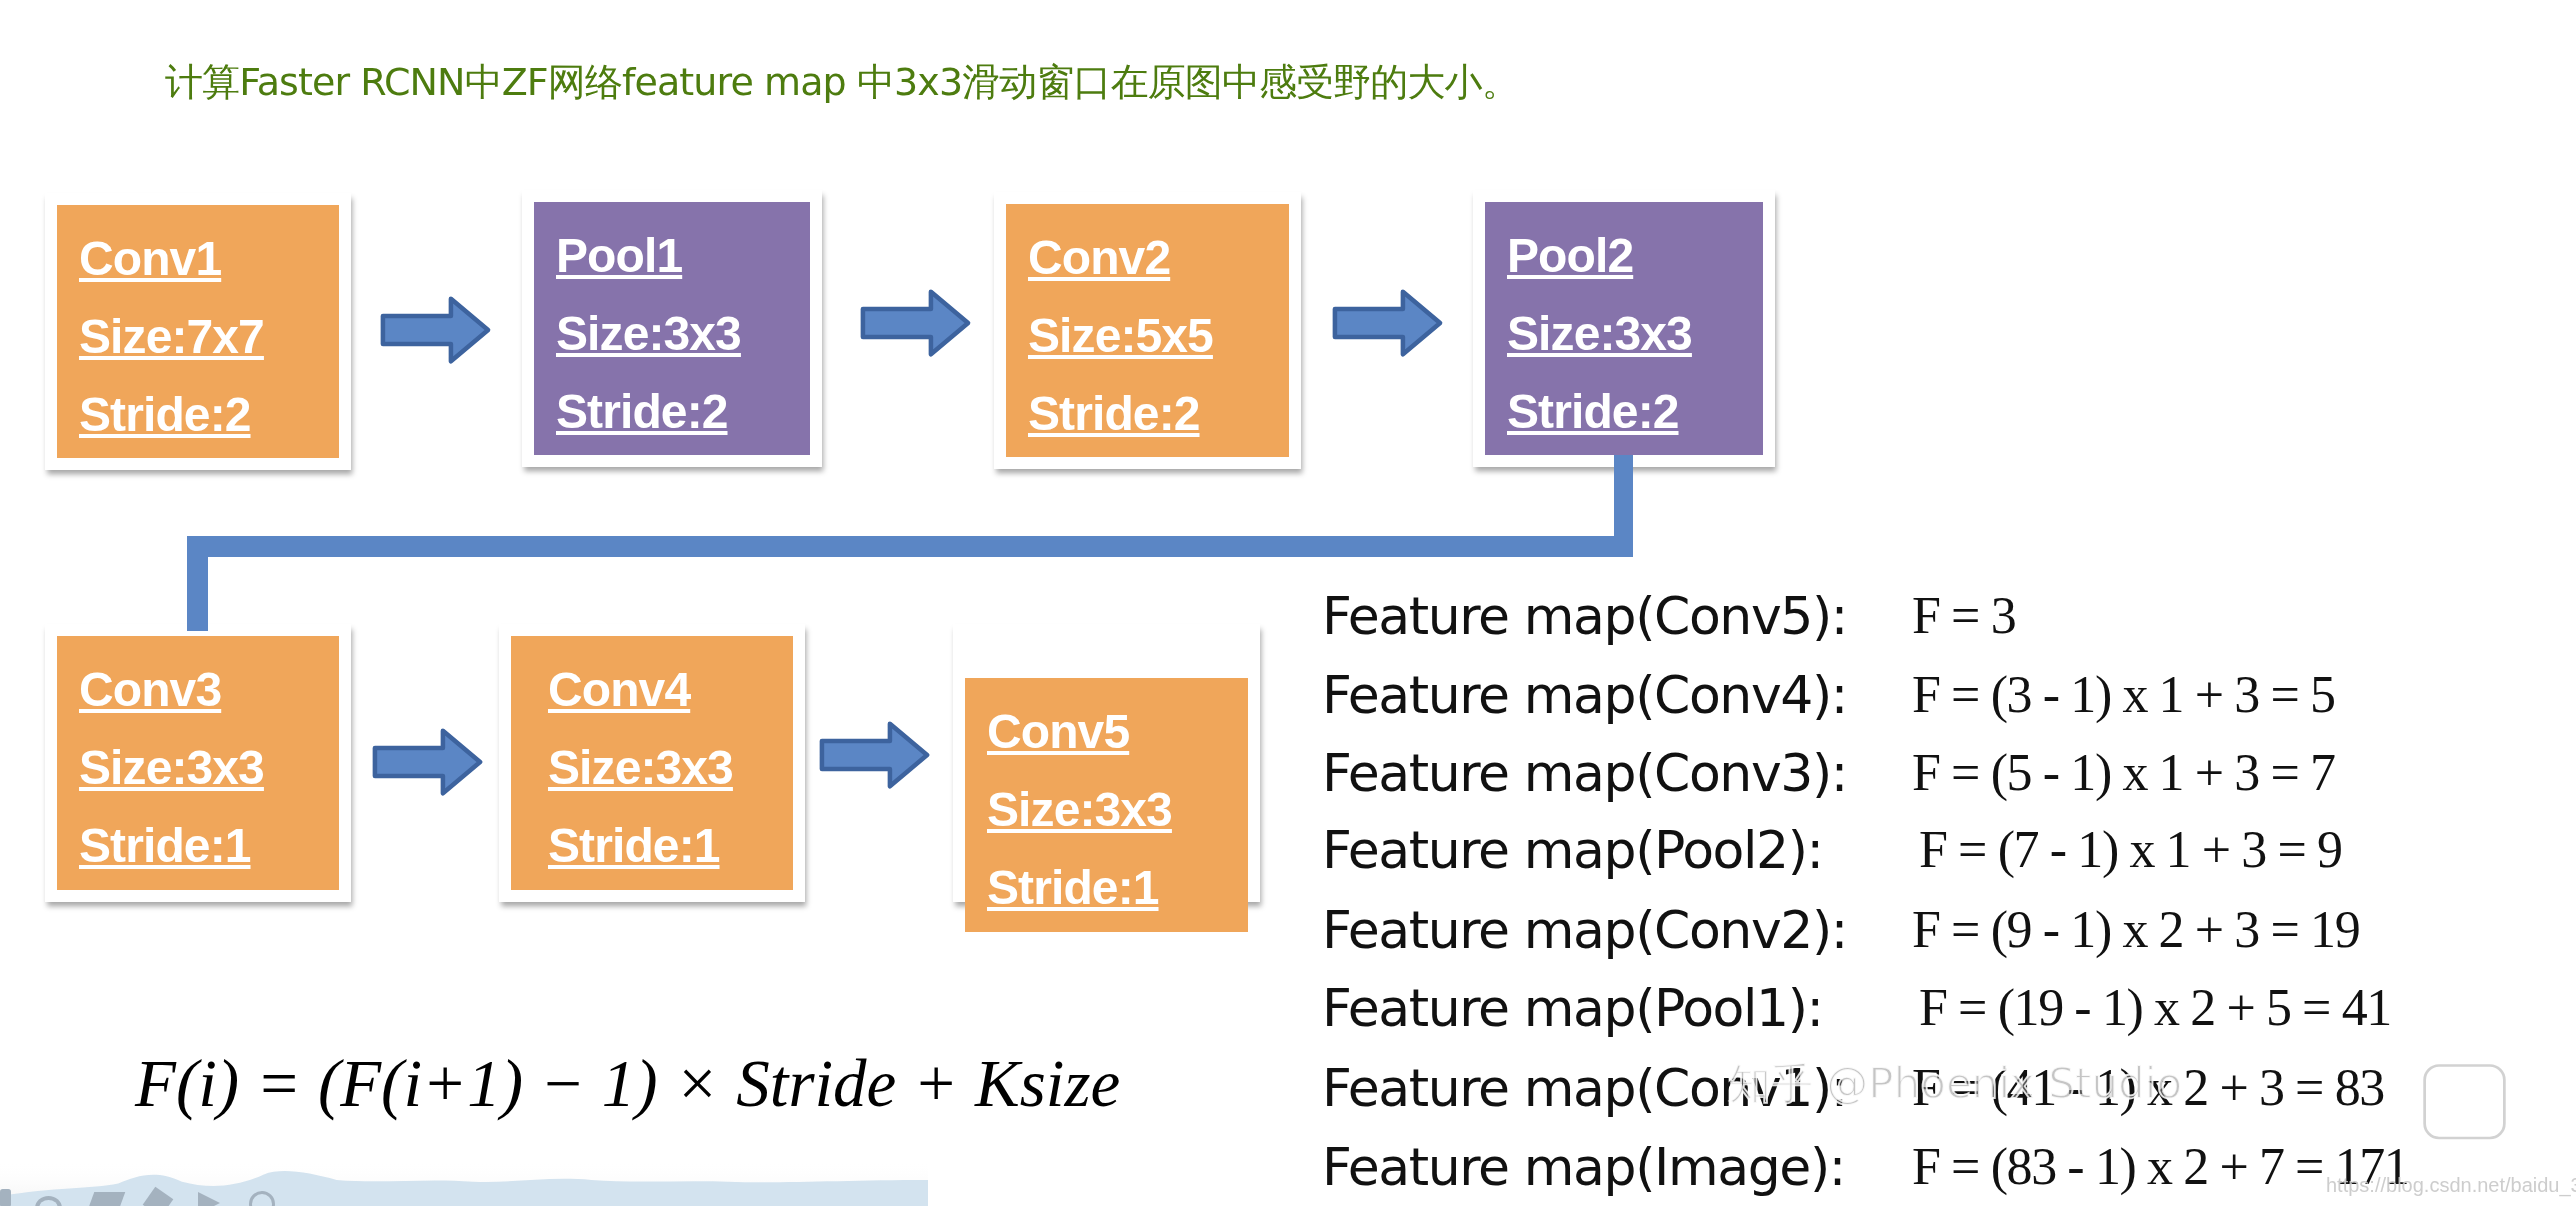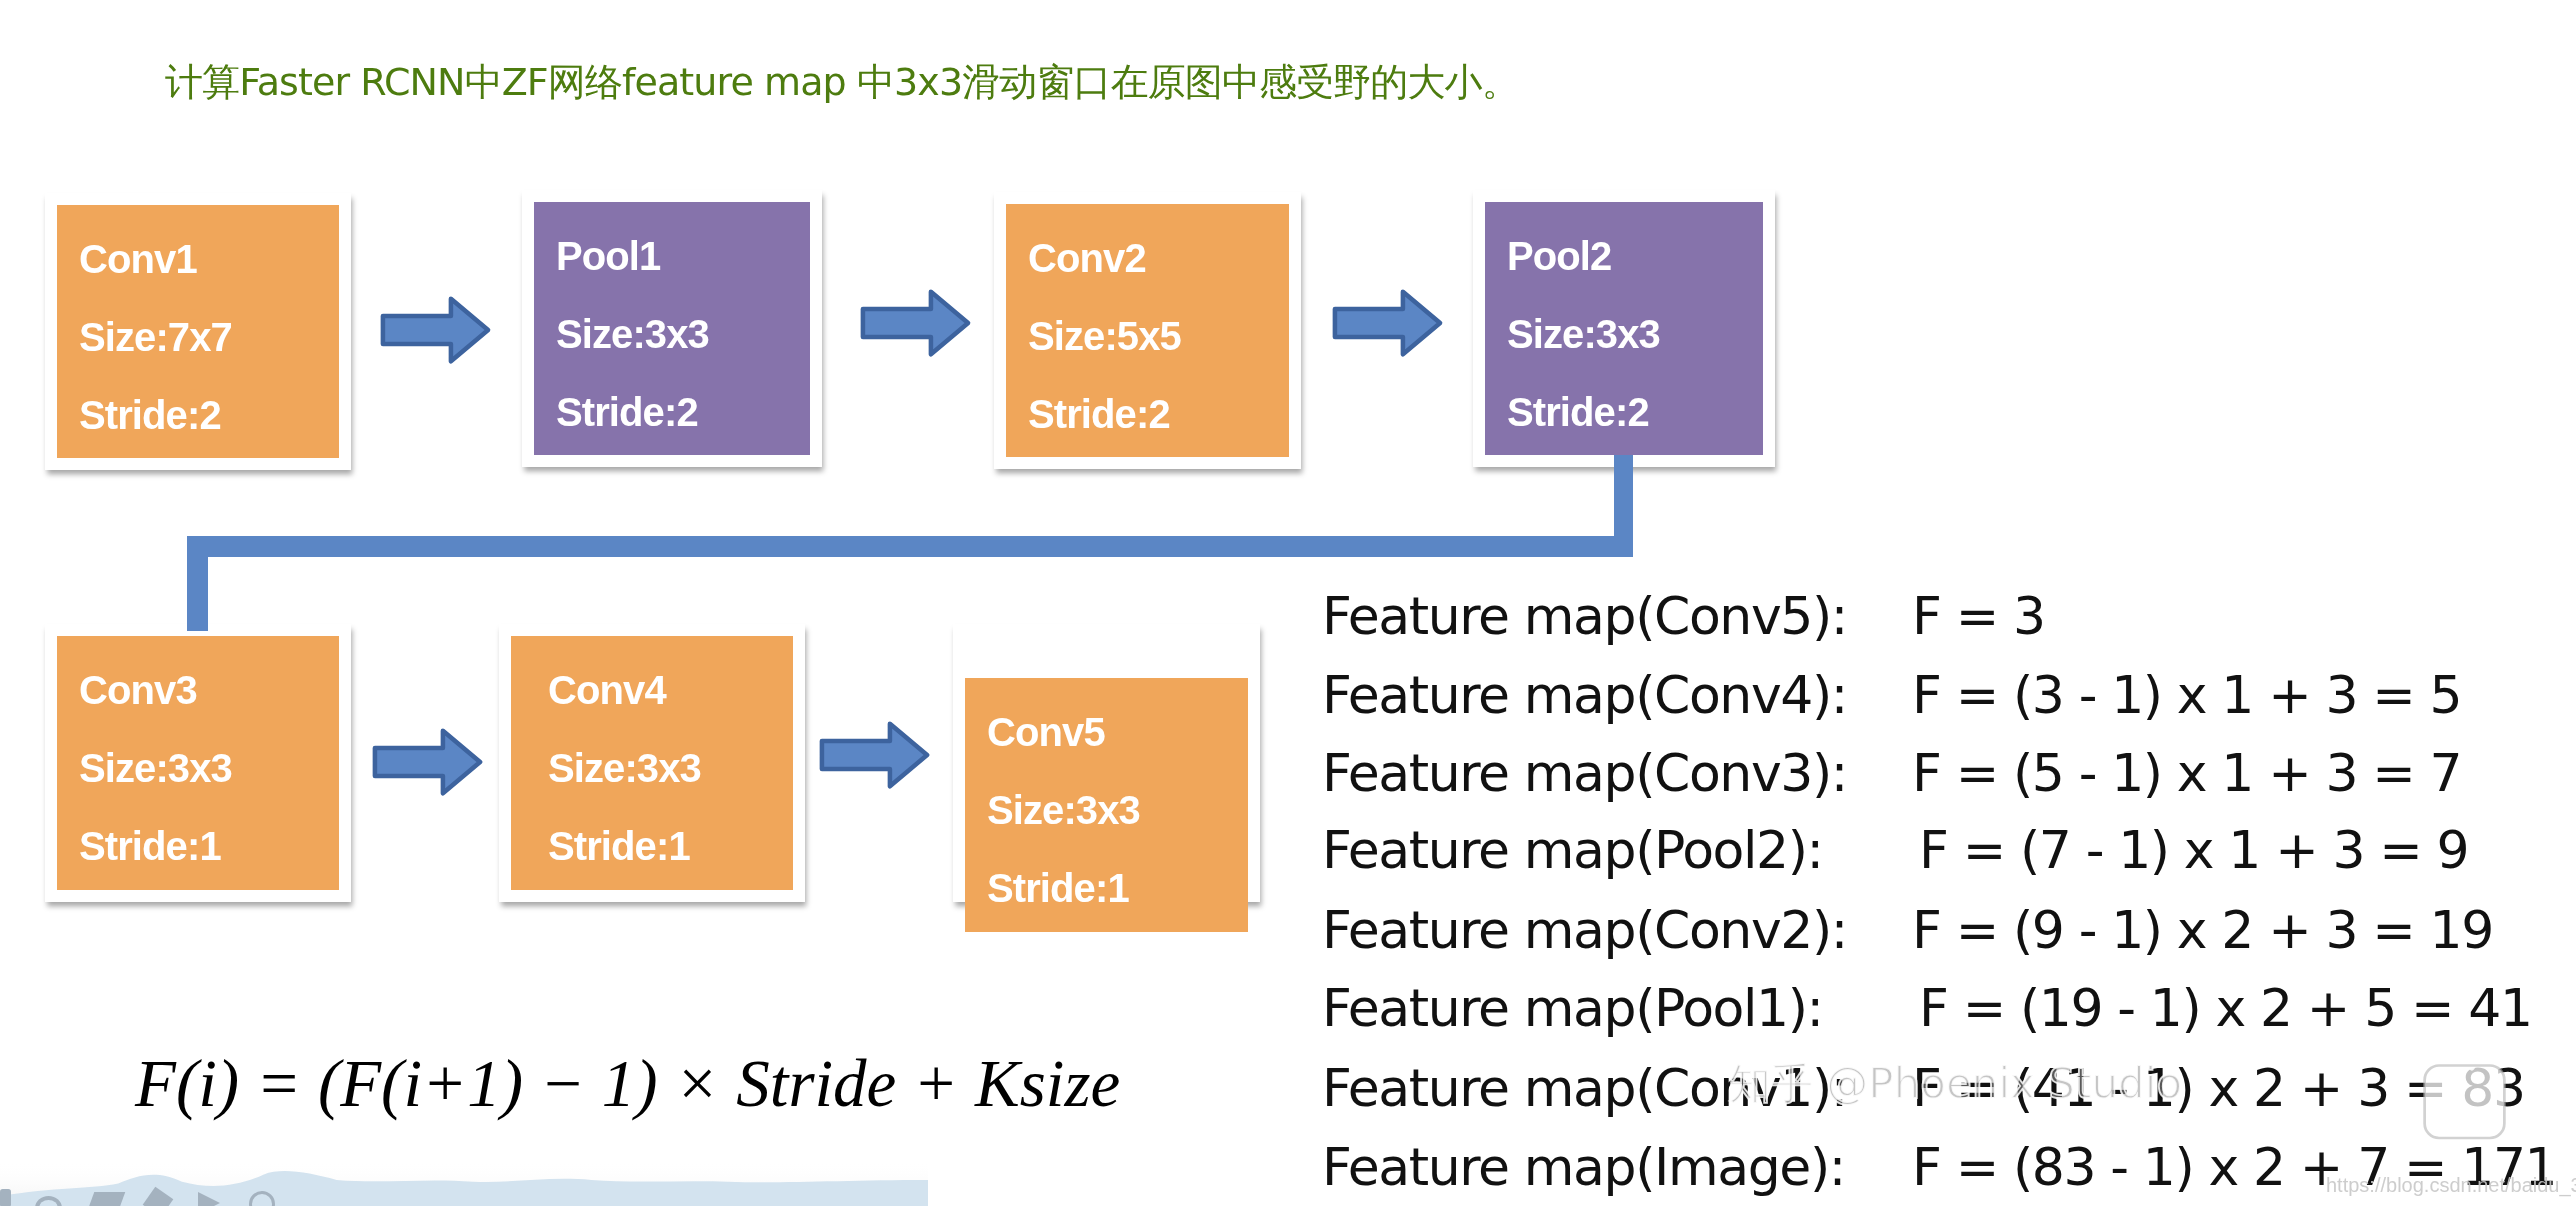--- a/index.html
+++ b/index.html
@@ -1,28 +1,28 @@
 <!DOCTYPE html>
 <html style="font-size:14.6px"><head>
 <meta charset="utf-8">
 <style>
   html,body{margin:0;padding:0;}
   body{width:2576px;height:1207px;position:relative;overflow:hidden;background:#ffffff;font-family:"DejaVu Sans","Liberation Sans",sans-serif;}
   .abs{position:absolute;}
   #title{left:165px;top:46px;font-size:38px;line-height:73px;color:#4d7c0f;white-space:nowrap;letter-spacing:-0.9px;}
   .card{position:absolute;background:#fff;padding:12px;box-shadow:1.8px 4.6px 5.5px rgba(0,0,0,0.35);}
-  .block{width:100%;height:100%;box-sizing:border-box;padding:14.6px 0 0 22px;color:#fff;font-family:"Liberation Sans","DejaVu Sans",sans-serif;font-weight:bold;font-size:40px;line-height:78px;letter-spacing:-0.9px;}
+  .block{width:100%;height:100%;box-sizing:border-box;padding:14.6px 0 0 22px;color:#fff;font-family:"Liberation Sans","DejaVu Sans",sans-serif;font-weight:bold;font-size:48px;line-height:78px;letter-spacing:-0.9px;text-decoration:underline;}
   .block div{white-space:nowrap;}
   .conn{position:absolute;background:#5B86C5;}
   svg.arrow{position:absolute;overflow:visible;}
   #formula{left:135px;top:1042px;font-family:"Liberation Serif","DejaVu Serif",serif;font-style:italic;font-size:67px;line-height:82px;color:#000000;white-space:nowrap;}
   #derivation{left:1322px;top:573px;}
   .drow{position:absolute;left:0;height:78px;line-height:78px;font-size:52px;color:#111;white-space:nowrap;font-family:"DejaVu Sans","Liberation Sans",sans-serif;letter-spacing:-1.4px;}
   .drow .lbl{position:absolute;left:0;}
-  .drow .eq{position:absolute;left:590px;}
+  .drow .eq{position:absolute;left:590px;font-family:Liberation Serif, serif;}
   #bottom-strip{left:0;top:1160px;width:928px;height:47px;}
   #watermark{left:1729px;top:1038px;font-size:42px;line-height:91px;color:rgba(150,150,150,0.55);-webkit-text-stroke:1.8px rgba(255,255,255,0.85);white-space:nowrap;font-family:"DejaVu Sans",sans-serif;}
   #wm-logo{left:2421px;top:1047px;width:87px;height:95px;}
   #url-wm{left:2326px;top:1174px;font-size:20px;color:rgba(200,200,200,0.9);white-space:nowrap;font-family:"Liberation Sans",sans-serif;}
 </style>
 </head>
 <body>
 
 <div id="title" class="abs">计算Faster RCNN中ZF网络feature map 中3x3滑动窗口在原图中感受野的大小。</div>
 

